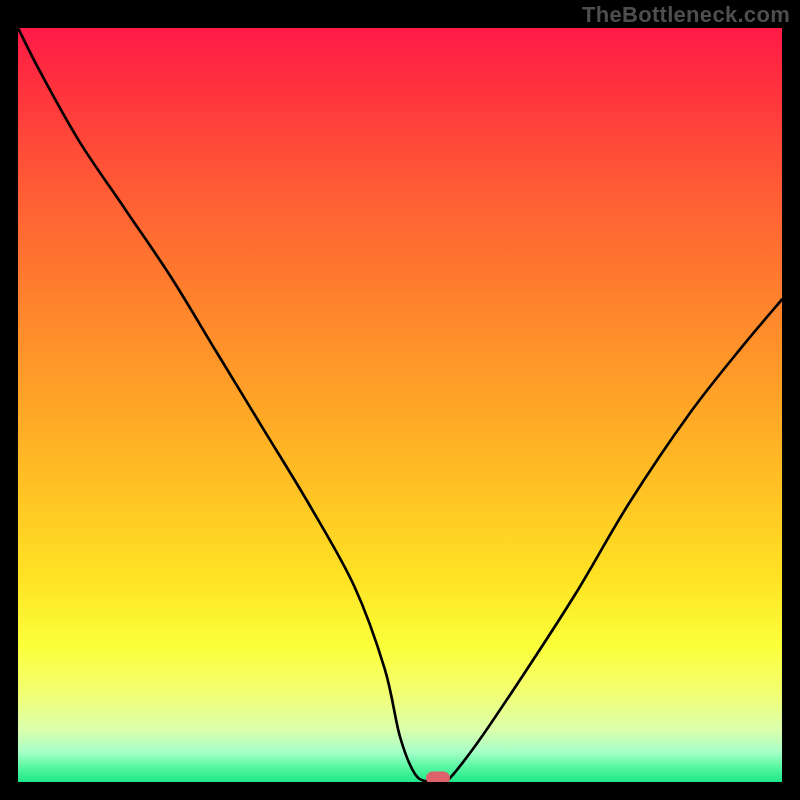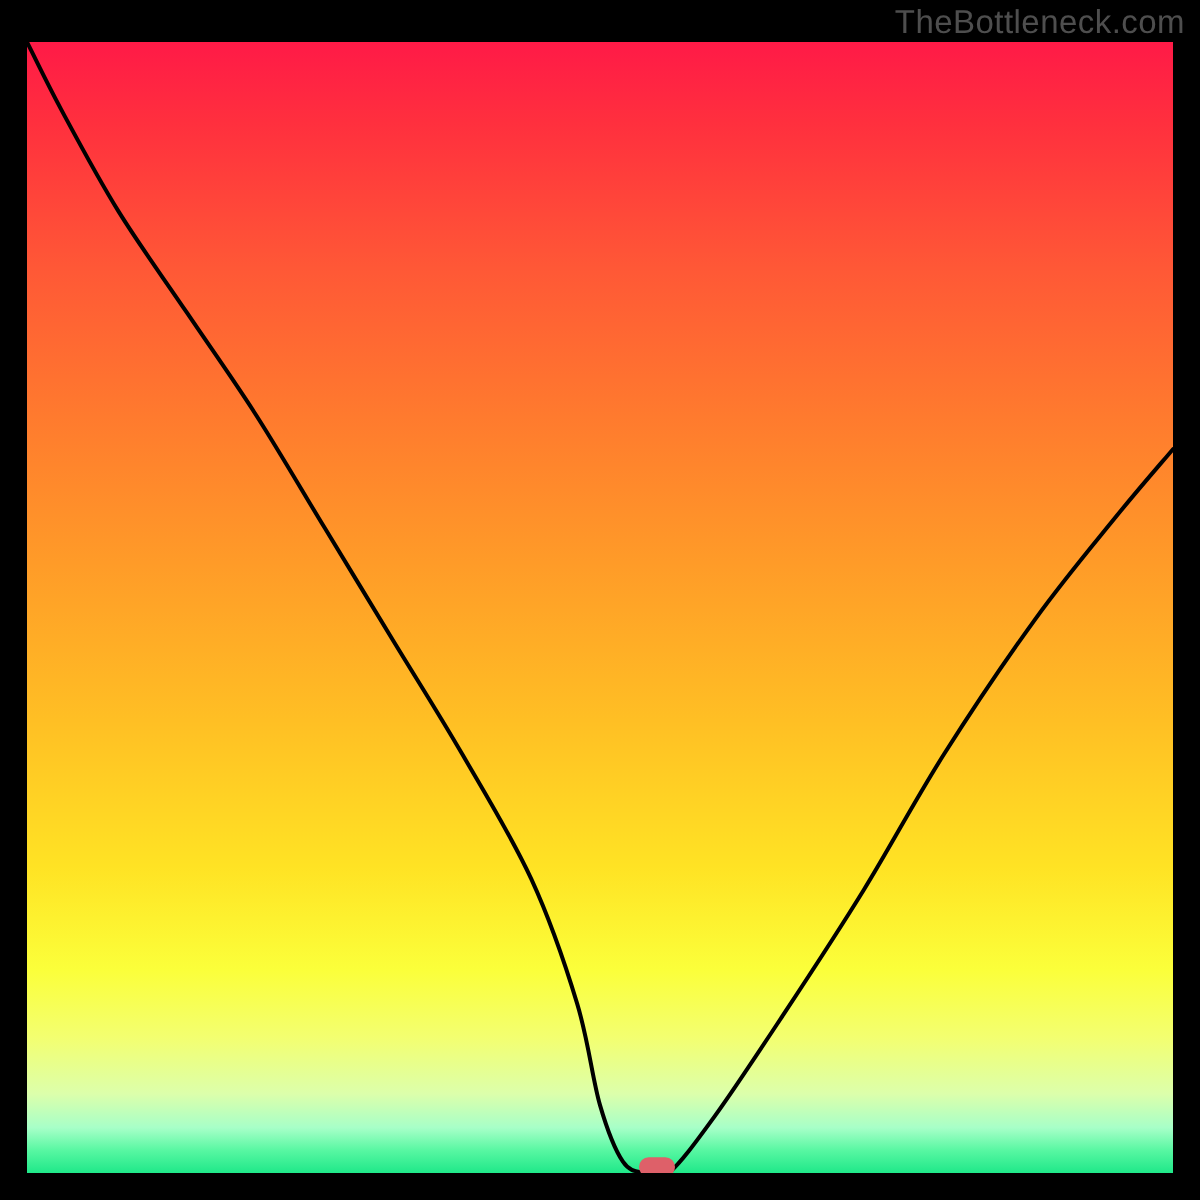--- a/index.html
+++ b/index.html
@@ -16,21 +16,21 @@
     width: 800px;
     height: 800px;
     background: #000;
   }
   .watermark {
     position: absolute;
     top: 2px;
     right: 10px;
     color: #4e4e4e;
     font-size: 22px;
-    font-weight: normal;
+    font-weight: bold;
     letter-spacing: 0.3px;
     z-index: 5;
   }
   .plot {
     position: absolute;
     left: 18px;
     top: 28px;
     width: 764px;
     height: 754px;
     overflow: hidden;

